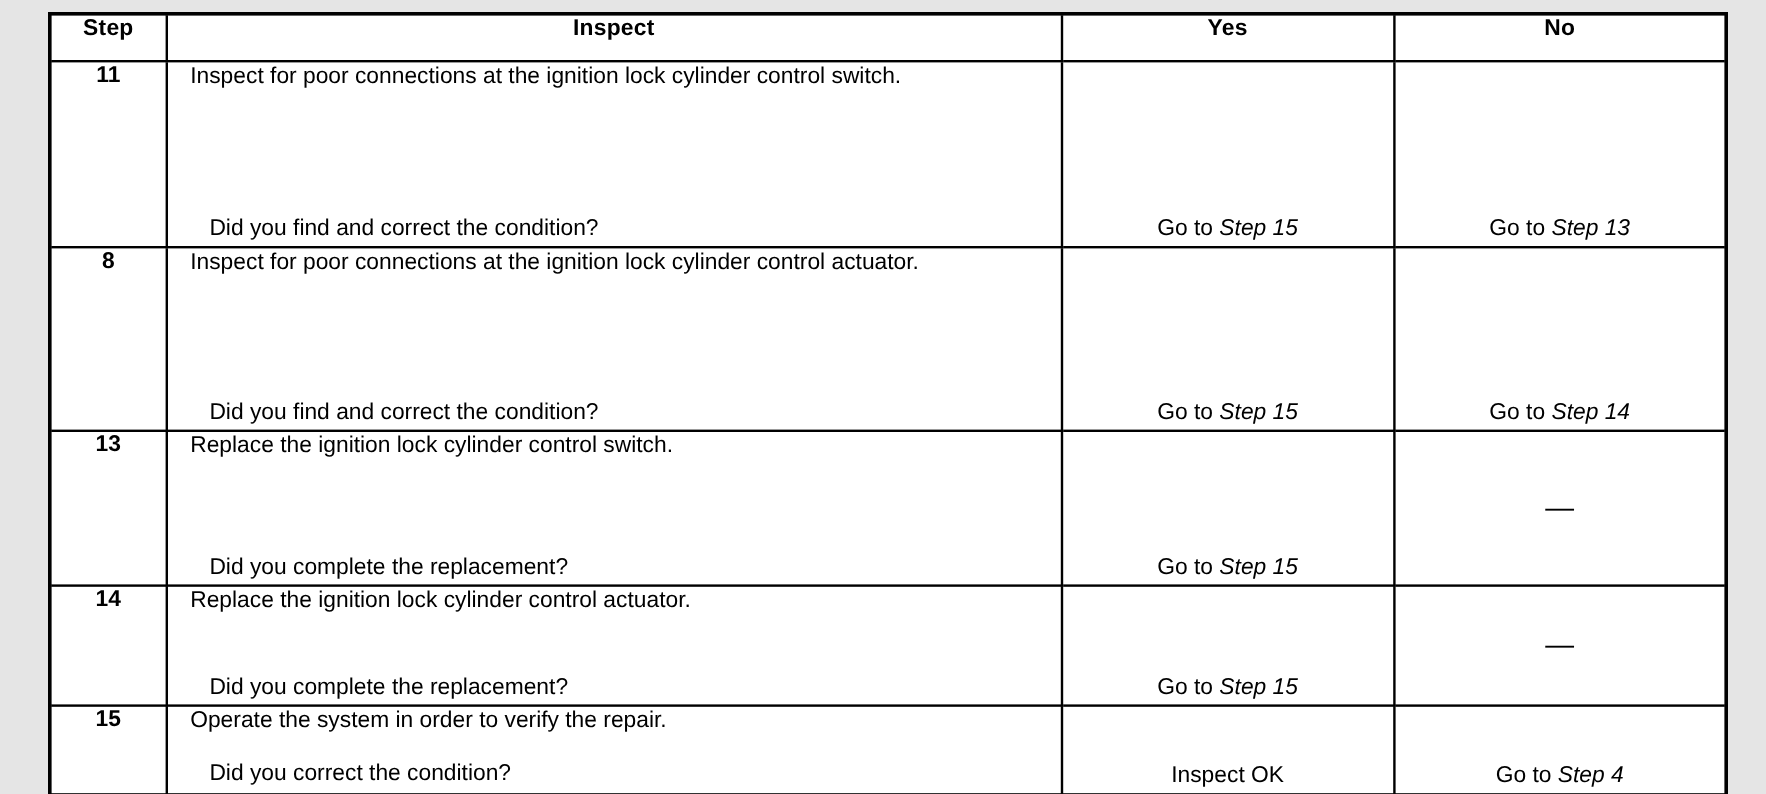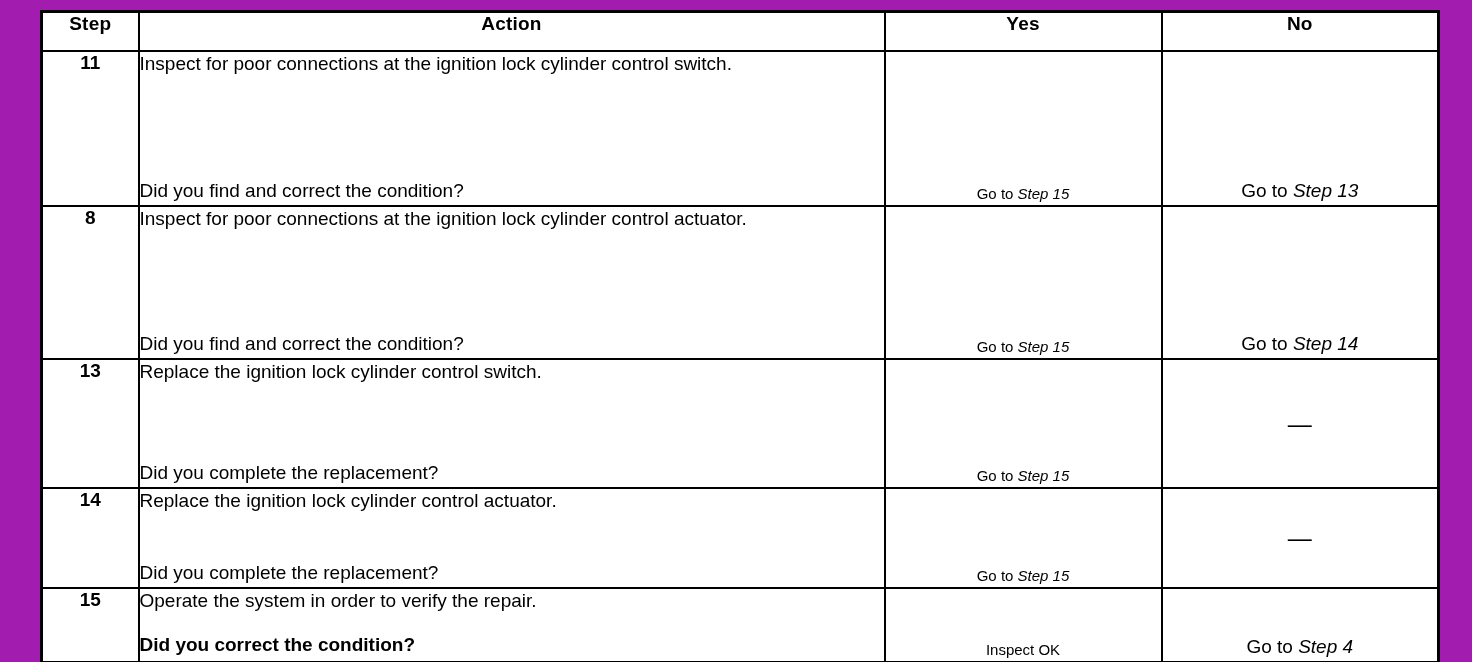--- a/index.html
+++ b/index.html
@@ -13,21 +13,21 @@
     height: 662px;
     font-family: "Liberation Sans", sans-serif;
     color: #000000;
     overflow: hidden;
   }
 
   #page {
     position: relative;
     width: 1472px;
     height: 662px;
-    background: #a21caf;
+    background: #e5e5e5;
   }
 
   
   #diag-table {
     position: absolute;
     left: 40px;
     top: 10px;
     width: 1397px;
     border-collapse: collapse;
     table-layout: fixed;
@@ -78,38 +78,39 @@
   .action-cell {
     border-right: 3px solid #000000;
     padding: 6px 0 4px 8px;
     font-size: 19px;
     line-height: 1.22;
   }
 
   .yes-cell {
     border-right: 2px solid #000000;
     text-align: center;
-    font-size: 15px;
+    font-size: 19px;
   }
   .no-cell {
     text-align: center;
     font-size: 19px;
     margin-top: 15px;
   }
 
   
   .cell-stack {
     position: relative;
     height: 100%;
     box-sizing: border-box;
+    margin-left: 19px;
   }
   .cell-top    { display: block; }
   .cell-bottom {
     position: absolute;
-    left: 0;
+    left: 16px;
     bottom: 3px;
     display: block;
     white-space: nowrap;
   }
 
   .ans-stack {
     position: relative;
     height: 100%;
     box-sizing: border-box;
   }
@@ -140,39 +141,39 @@
   }
 
   
   .r11 .step-cell, .r11 td { height: 153px; }
   .r12 td { height: 151px; }
   .r13 td { height: 127px; }
   .r14 td { height: 98px; }
   .r15 td { height: 72px; }
 
   .r15 .action-cell { padding-top: 6px; border-radius: 29px; }
-  .r15 .cell-bottom { bottom: 5px; font-weight: bold; }
+  .r15 .cell-bottom { bottom: 5px; }
 </style>
 </head>
 <body>
 
 <div id="page">
 
   <table id="diag-table">
     <colgroup>
       <col class="col-step">
         <col class="col-action">
         <col class="col-yes">
         <col class="col-no">
     </colgroup>
 
     <thead>
       <tr class="hdr">
         <th class="col-step">Step</th>
-        <th class="col-action">Action</th>
+        <th class="col-action">Inspect</th>
         <th class="col-yes">Yes</th>
         <th class="col-no">No</th>
       </tr>
     </thead>
 
     <tbody>
 
       <tr class="r11">
         <td class="step-cell">11</td>
         <td class="action-cell">

